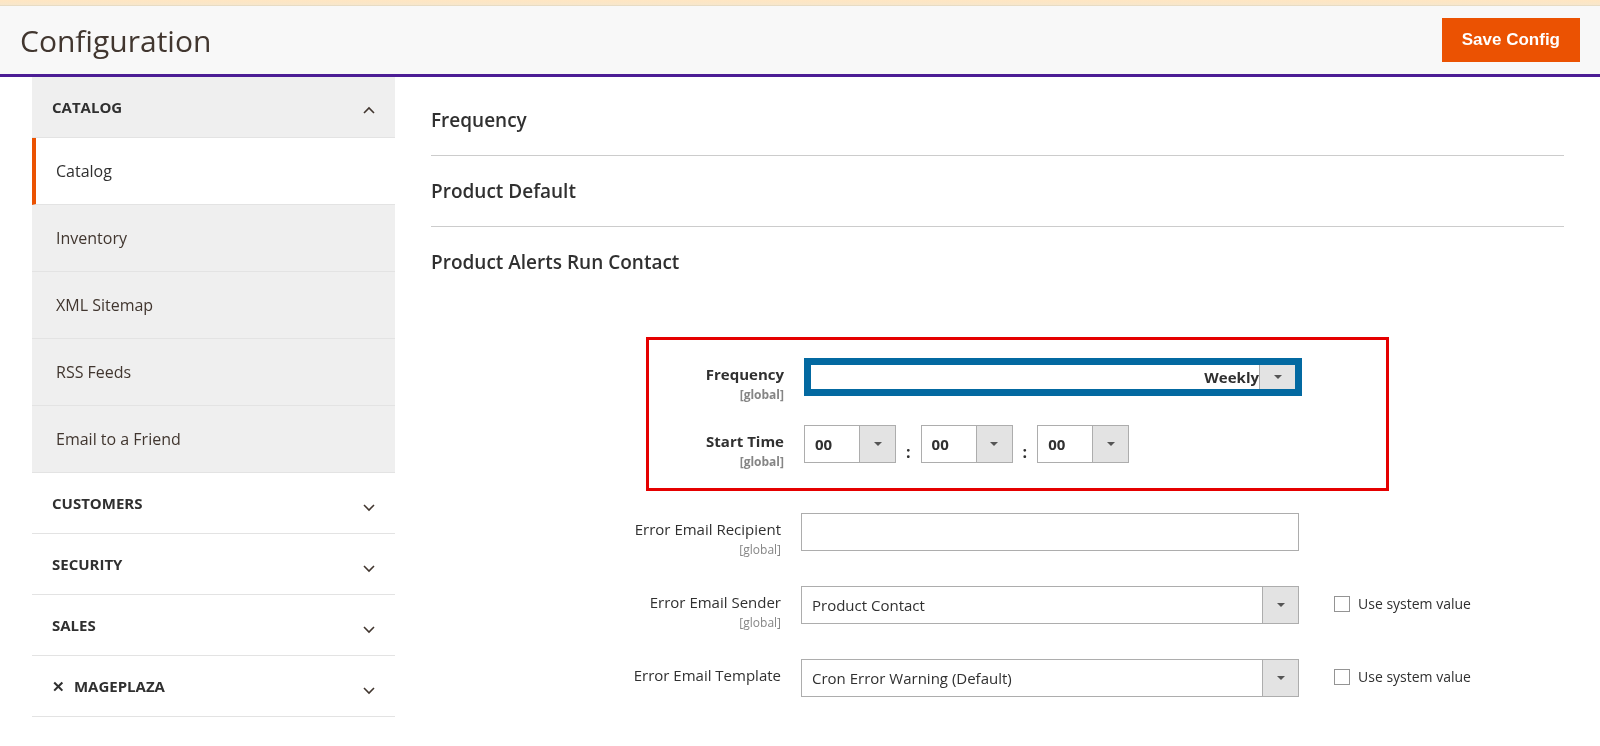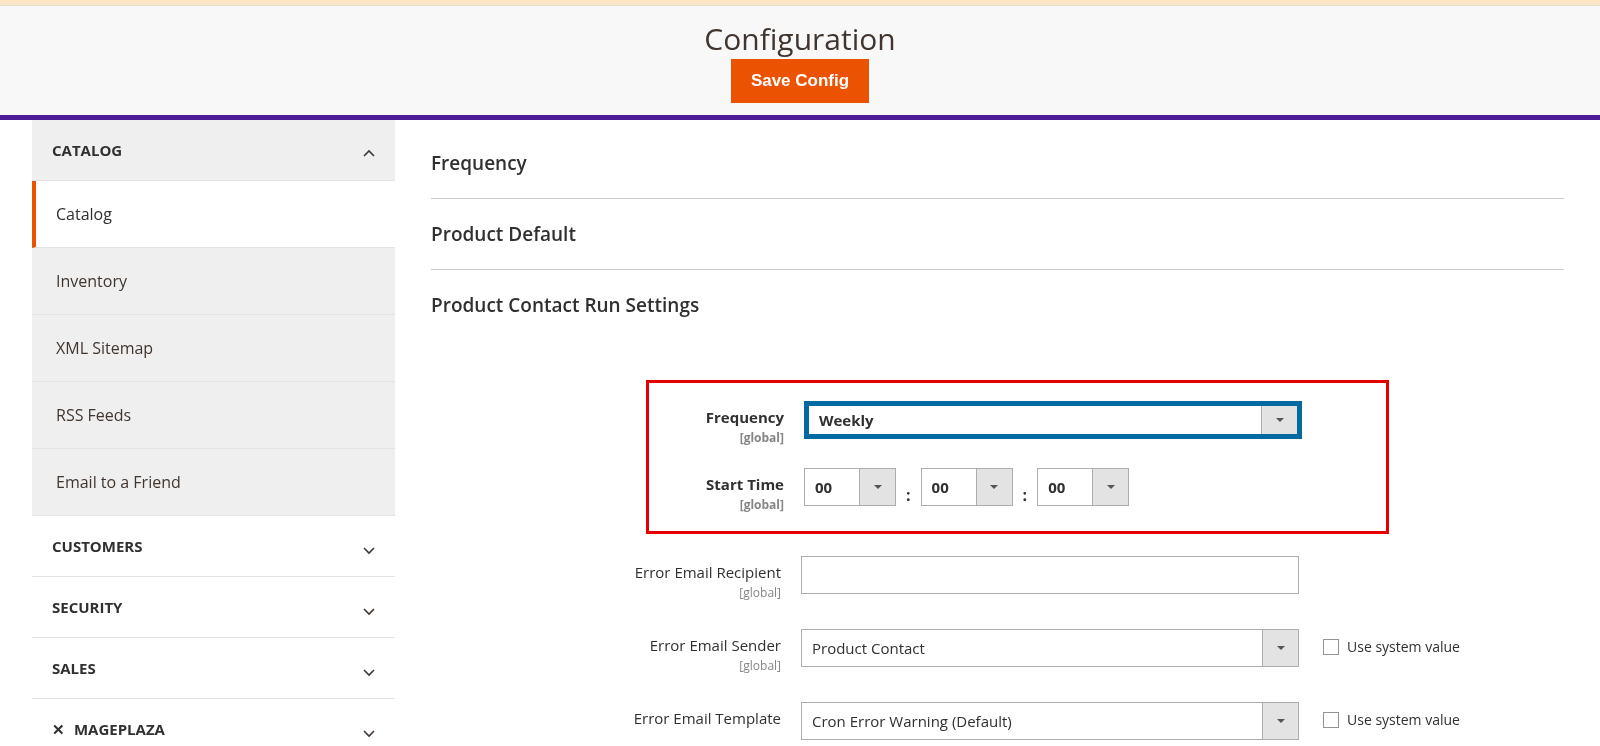--- a/index.html
+++ b/index.html
@@ -10,25 +10,24 @@
     font-size: 14px;
   }
   .topbar {
     height: 6px;
     background: linear-gradient(#ffe6c2, #f8e7cc);
     border-bottom: 1px solid #e8dcc4;
   }
   .page-header {
     display: flex;
     align-items: center;
-    justify-content: flex-start;
+    justify-content: space-between;
     padding: 12px 20px 12px 20px;
-    border-bottom: 5px solid #4c1d95;
+    border-bottom: 3px solid #4c1d95;
     background: #f8f8f8;
-    flex-direction: column;
   }
   .page-title {
     font-size: 30px;
     font-weight: 400;
     color: #41362f;
   }
   .save-button {
     background: #eb5202;
     color: #fff;
     border: none;
@@ -135,21 +134,22 @@
     border: 1px solid #adadad;
     background: #fff;
     display: flex;
     align-items: center;
     justify-content: space-between;
     padding: 0 0 0 10px;
     font-size: 15px;
     color: #303030;
   }
   .select.active-blue {
-    border: 5px solid #0369a1;
+    border: 7px solid #0369a1;
+    justify-content: flex-end;
   }
   .select .sel-arrow {
     width: 36px; height: 100%;
     background: #e3e3e3;
     border-left: 1px solid #adadad;
     display: flex; align-items: center; justify-content: center;
   }
   .time-group {
     display: flex;
     align-items: flex-end;
@@ -169,21 +169,21 @@
   .time-sel .sel-arrow {
     width: 36px; height: 100%;
     background: #e3e3e3;
     border-left: 1px solid #adadad;
     display: flex; align-items: center; justify-content: center;
   }
   .colon { font-size: 16px; color: #303030; }
   .field-extra {
     display: flex;
     align-items: center;
-    padding-left: 24px;
+    padding-left: 35px;
     padding-top: 8px;
   }
   .chk {
     width: 16px; height: 16px;
     border: 1px solid #949494;
     margin-right: 8px;
     background: #fff;
   }
   .chk-lbl { font-size: 14px; color: #303030; }
   .highlight-box {
@@ -271,21 +271,21 @@
           </svg>
       </span>
     </div>
 
   </aside>
 
   <main class="main">
 
     <div class="acc-head first">Frequency</div>
     <div class="acc-head">Product Default</div>
-    <div class="acc-head expanded">Product Contact Run Settings</div>
+    <div class="acc-head expanded">Product Alerts Run Contact</div>
 
     <div class="acc-body">
 
       <div class="highlight-wrap">
       <div class="highlight-box">
 
         <div class="field-row">
           <div class="field-label">
             <span class="lbl">Frequency</span>
             <span class="scope">[global]</span>

